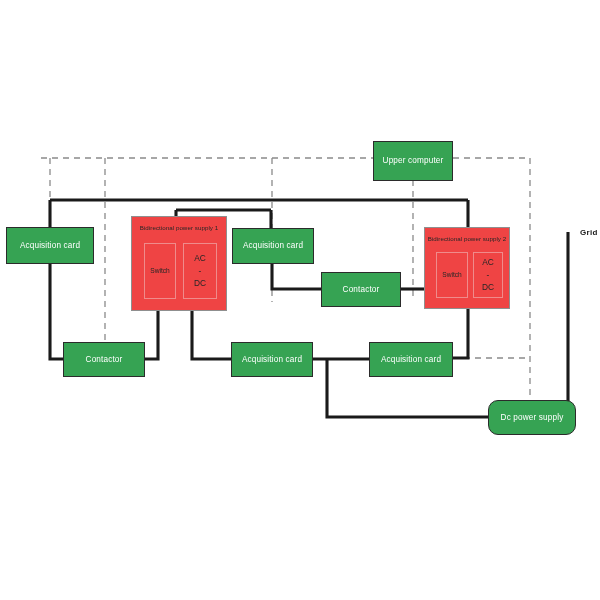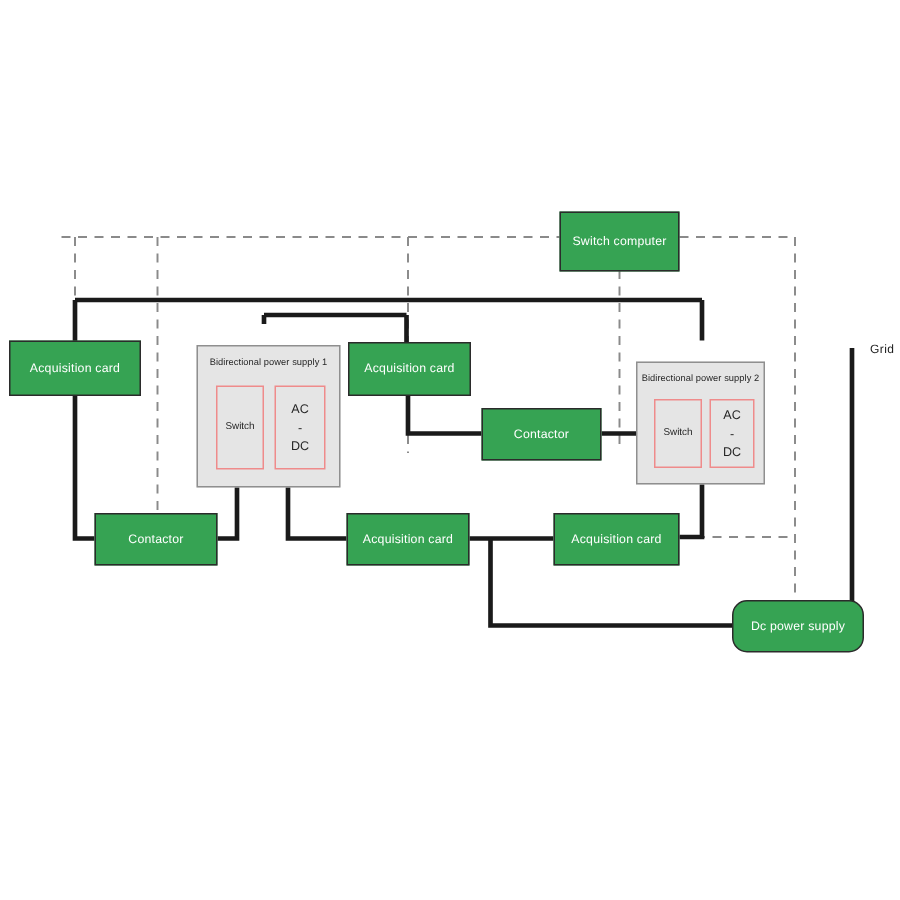--- a/index.html
+++ b/index.html
@@ -34,24 +34,23 @@
   }
   .node-green {
     background: #36a353;
     border: 1.6px solid #2b2b2b;
     color: #ffffff;
     font-size: 8.2px;
     letter-spacing: 0.15px;
     line-height: 1.1;
   }
   .node-gray {
-    background: #e5e5e5;
+    background: #ef4444;
     border: 1.4px solid #8f8f8f;
     display: block;
-    margin-top: 14px;
   }
   .ps-title {
     position: absolute;
     left: 0;
     right: 0;
     top: 7px;
     text-align: center;
     font-size: 6.2px;
     color: #262626;
     letter-spacing: 0.05px;
@@ -70,21 +69,21 @@
     line-height: 1.55;
   }
   .ps-inner.acdc {
     font-size: 8.4px;
     line-height: 1.5;
   }
   .grid-label {
     position: absolute;
     font-size: 8px;
     color: #1a1a1a;
-    font-weight: normal;
+    font-weight: bold;
     letter-spacing: 0.3px;
     text-align: right;
   }
 </style>
 </head>
 <body>
 
 <div id="diagram-root">
 
   <svg id="diagram-svg" viewBox="0 0 600 600">
@@ -131,21 +130,21 @@
       <span>-</span>
       <span>DC</span>
     </div>
   </div>
 
   <div class="node node-green" style="left:232px; top:228px; width:82px; height:36px;">
     <span>Acquisition card</span>
   </div>
 
   <div class="node node-green" style="left:373px; top:141px; width:80px; height:40px;">
-    <span>Switch computer</span>
+    <span>Upper computer</span>
   </div>
 
   <div class="node node-gray" style="left:424px; top:227px; width:86px; height:82px;">
     <div class="ps-title">Bidirectional power supply 2</div>
     <div class="ps-inner" style="left:11px; top:24px; width:32px; height:46px;">
       <span>Switch</span>
     </div>
     <div class="ps-inner acdc" style="left:48px; top:24px; width:30px; height:46px;">
       <span>AC</span>
       <span>-</span>

